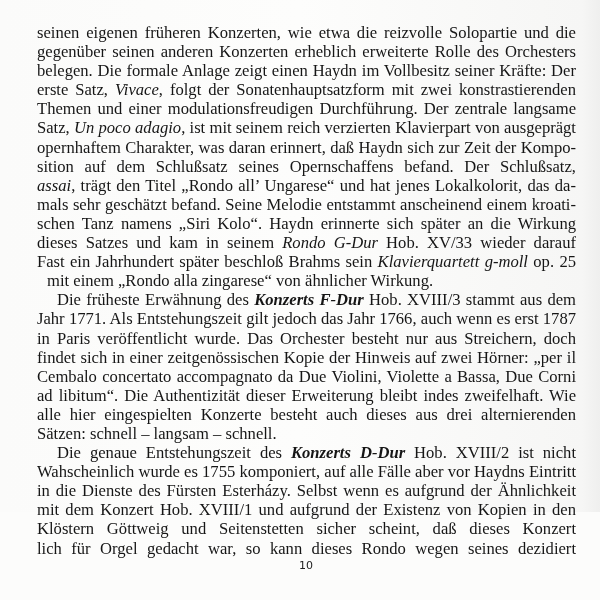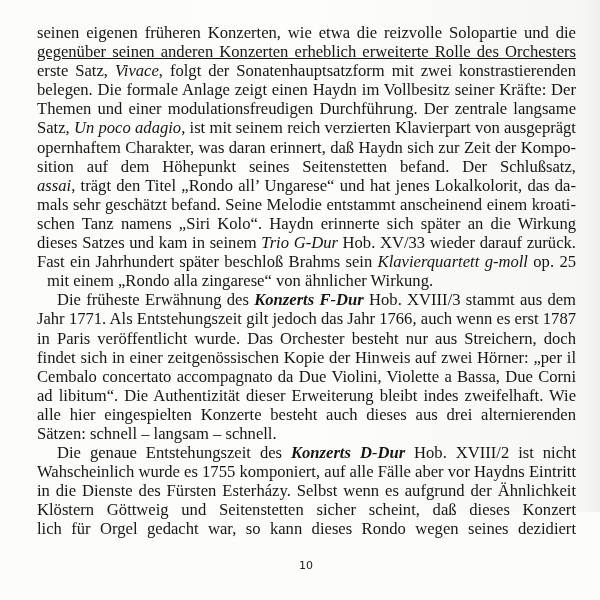--- a/index.html
+++ b/index.html
@@ -44,46 +44,47 @@
     color: #222;
   }
 </style>
 </head>
 <body>
 
 <div class="page">
   <div class="text-block" id="text-block">
       <div>
         <div class="line" style="white-space: normal; overflow: hidden;"><span>seinen eigenen früheren Konzerten, wie etwa die reizvolle Solopartie und die</span></div>
-        <div class="line" style="white-space: normal; overflow: hidden; text-decoration: underline;"><span>gegenüber seinen anderen Konzerten erheblich erweiterte Rolle des Orchesters</span></div>
+        <div class="line" style="white-space: normal; overflow: hidden;"><span>gegenüber seinen anderen Konzerten erheblich erweiterte Rolle des Orchesters</span></div>
+        <div class="line" style="white-space: normal; overflow: hidden;"><span>belegen. Die formale Anlage zeigt einen Haydn im Vollbesitz seiner Kräfte: Der</span></div>
         <div class="line" style="white-space: normal; overflow: hidden;"><span>erste Satz, </span><span class="seg-italic">Vivace</span><span>, folgt der Sonatenhauptsatzform mit zwei konstrastierenden</span></div>
-        <div class="line" style="white-space: normal; overflow: hidden;"><span>belegen. Die formale Anlage zeigt einen Haydn im Vollbesitz seiner Kräfte: Der</span></div>
         <div class="line" style="white-space: normal; overflow: hidden;"><span>Themen und einer modulationsfreudigen Durchführung. Der zentrale langsame</span></div>
         <div class="line" style="white-space: normal; overflow: hidden;"><span>Satz, </span><span class="seg-italic">Un poco adagio</span><span>, ist mit seinem reich verzierten Klavierpart von ausgeprägt</span></div>
         <div class="line" style="white-space: normal; overflow: hidden;"><span>opernhaftem Charakter, was daran erinnert, daß Haydn sich zur Zeit der Kompo-</span></div>
-        <div class="line" style="white-space: normal; overflow: hidden;"><span>sition auf dem Höhepunkt seines Seitenstetten befand. Der Schlußsatz, </span></div>
+        <div class="line" style="white-space: normal; overflow: hidden;"><span>sition auf dem Schlußsatz seines Opernschaffens befand. Der Schlußsatz, </span></div>
         <div class="line" style="white-space: normal; overflow: hidden;"><span class="seg-italic">assai</span><span>, trägt den Titel „Rondo all’ Ungarese“ und hat jenes Lokalkolorit, das da-</span></div>
         <div class="line" style="white-space: normal; overflow: hidden;"><span>mals sehr geschätzt befand. Seine Melodie entstammt anscheinend einem kroati-</span></div>
         <div class="line" style="white-space: normal; overflow: hidden;"><span>schen Tanz namens „Siri Kolo“. Haydn erinnerte sich später an die Wirkung</span></div>
-        <div class="line" style="white-space: normal; overflow: hidden;"><span>dieses Satzes und kam in seinem </span><span class="seg-italic">Trio G-Dur</span><span> Hob. XV/33 wieder darauf zurück.</span></div>
+        <div class="line" style="white-space: normal; overflow: hidden;"><span>dieses Satzes und kam in seinem </span><span class="seg-italic">Rondo G-Dur</span><span> Hob. XV/33 wieder darauf zurück.</span></div>
         <div class="line" style="white-space: normal; overflow: hidden;"><span>Fast ein Jahrhundert später beschloß Brahms sein </span><span class="seg-italic">Klavierquartett g-moll</span><span> op. 25</span></div>
         <div class="line last" style="white-space: normal; overflow: hidden; margin-left: 10px;"><span>mit einem „Rondo alla zingarese“ von ähnlicher Wirkung.</span></div>
       </div>
       <div>
         <div class="line indent" style="white-space: normal; overflow: hidden;"><span>Die früheste Erwähnung des </span><span class="seg-bolditalic">Konzerts F-Dur</span><span> Hob. XVIII/3 stammt aus dem</span></div>
         <div class="line" style="white-space: normal; overflow: hidden;"><span>Jahr 1771. Als Entstehungszeit gilt jedoch das Jahr 1766, auch wenn es erst 1787</span></div>
         <div class="line" style="white-space: normal; overflow: hidden;"><span>in Paris veröffentlicht wurde. Das Orchester besteht nur aus Streichern, doch</span></div>
         <div class="line" style="white-space: normal; overflow: hidden;"><span>findet sich in einer zeitgenössischen Kopie der Hinweis auf zwei Hörner: „per il</span></div>
         <div class="line" style="white-space: normal; overflow: hidden;"><span>Cembalo concertato accompagnato da Due Violini, Violette a Bassa, Due Corni</span></div>
         <div class="line" style="white-space: normal; overflow: hidden;"><span>ad libitum“. Die Authentizität dieser Erweiterung bleibt indes zweifelhaft. Wie</span></div>
         <div class="line" style="white-space: normal; overflow: hidden;"><span>alle hier eingespielten Konzerte besteht auch dieses aus drei alternierenden</span></div>
         <div class="line last" style="white-space: normal; overflow: hidden;"><span>Sätzen: schnell – langsam – schnell.</span></div>
       </div>
       <div>
         <div class="line indent" style="white-space: normal; overflow: hidden;"><span>Die genaue Entstehungszeit des </span><span class="seg-bolditalic">Konzerts D-Dur</span><span> Hob. XVIII/2 ist nicht bekannt.</span></div>
         <div class="line" style="white-space: normal; overflow: hidden;"><span>Wahscheinlich wurde es 1755 komponiert, auf alle Fälle aber vor Haydns Eintritt</span></div>
         <div class="line" style="white-space: normal; overflow: hidden;"><span>in die Dienste des Fürsten Esterházy. Selbst wenn es aufgrund der Ähnlichkeit</span></div>
+        <div class="line" style="white-space: normal; overflow: hidden;"><span>mit dem Konzert Hob. XVIII/1 und aufgrund der Existenz von Kopien in den</span></div>
         <div class="line" style="white-space: normal; overflow: hidden;"><span>Klöstern Göttweig und Seitenstetten sicher scheint, daß dieses Konzert ursprüng-</span></div>
         <div class="line" style="white-space: normal; overflow: hidden;"><span>lich für Orgel gedacht war, so kann dieses Rondo wegen seines dezidiert pianisti-</span></div>
       </div>
     </div>
   <div class="page-number">10</div>
 </div>
 
 </body></html>

